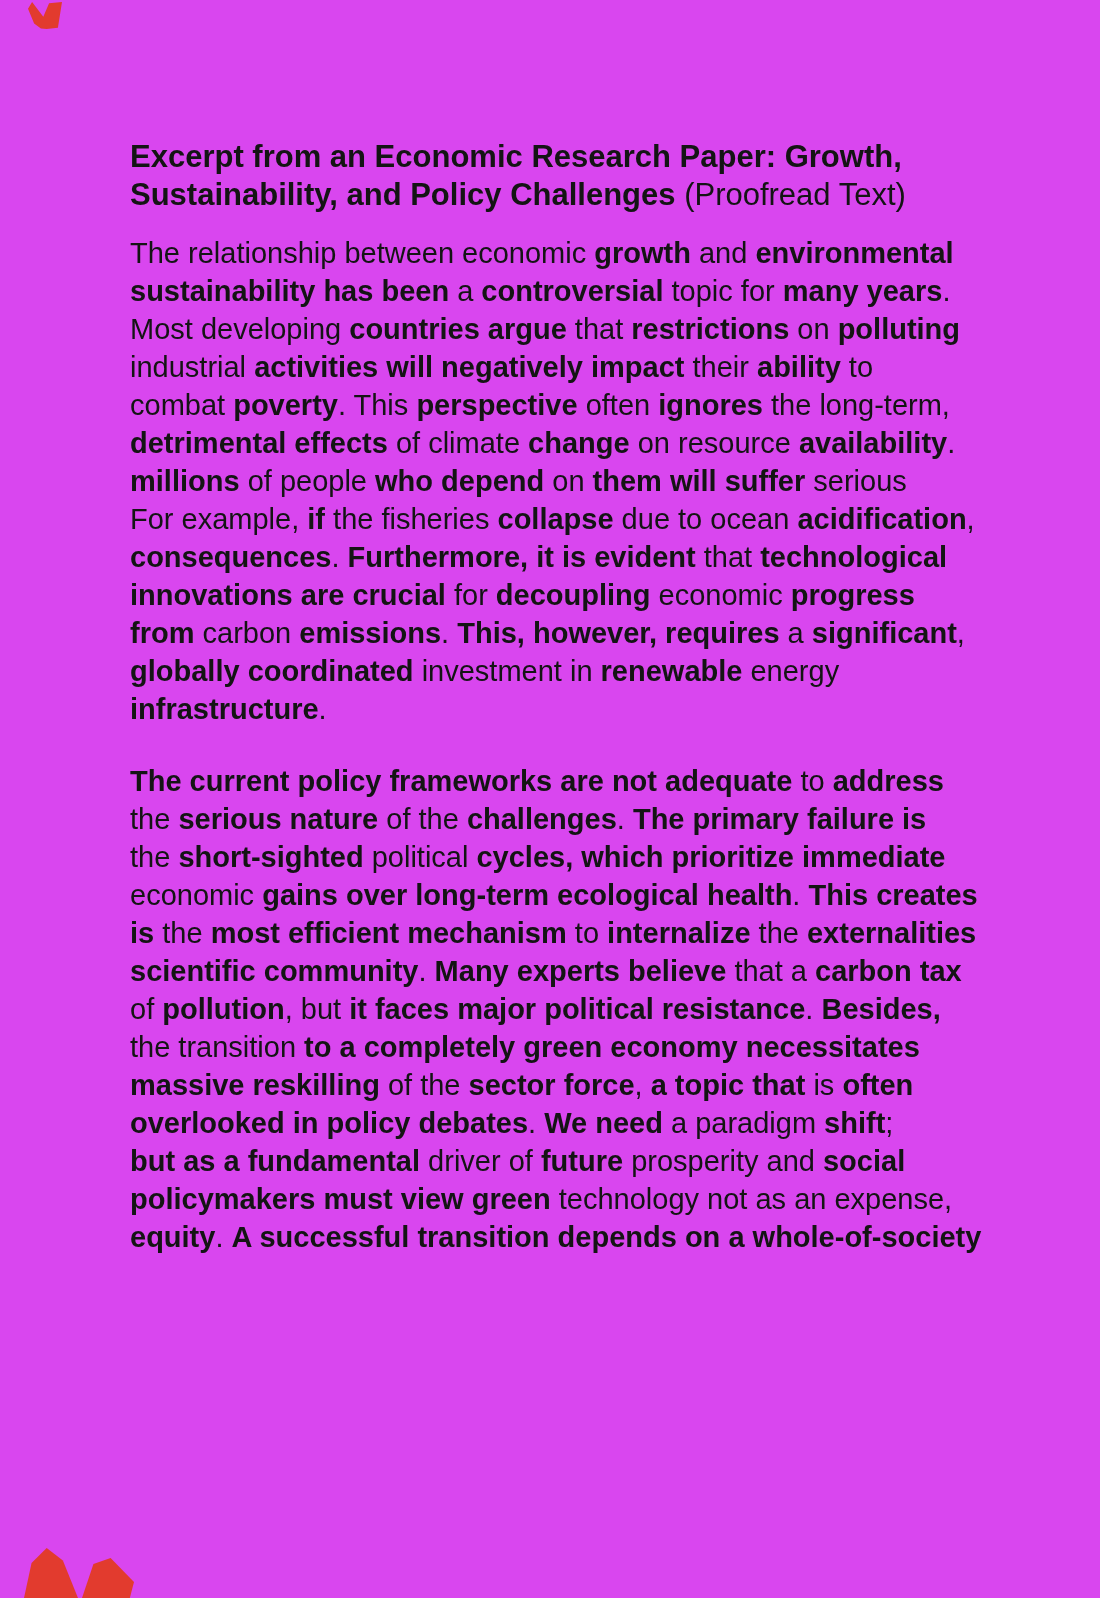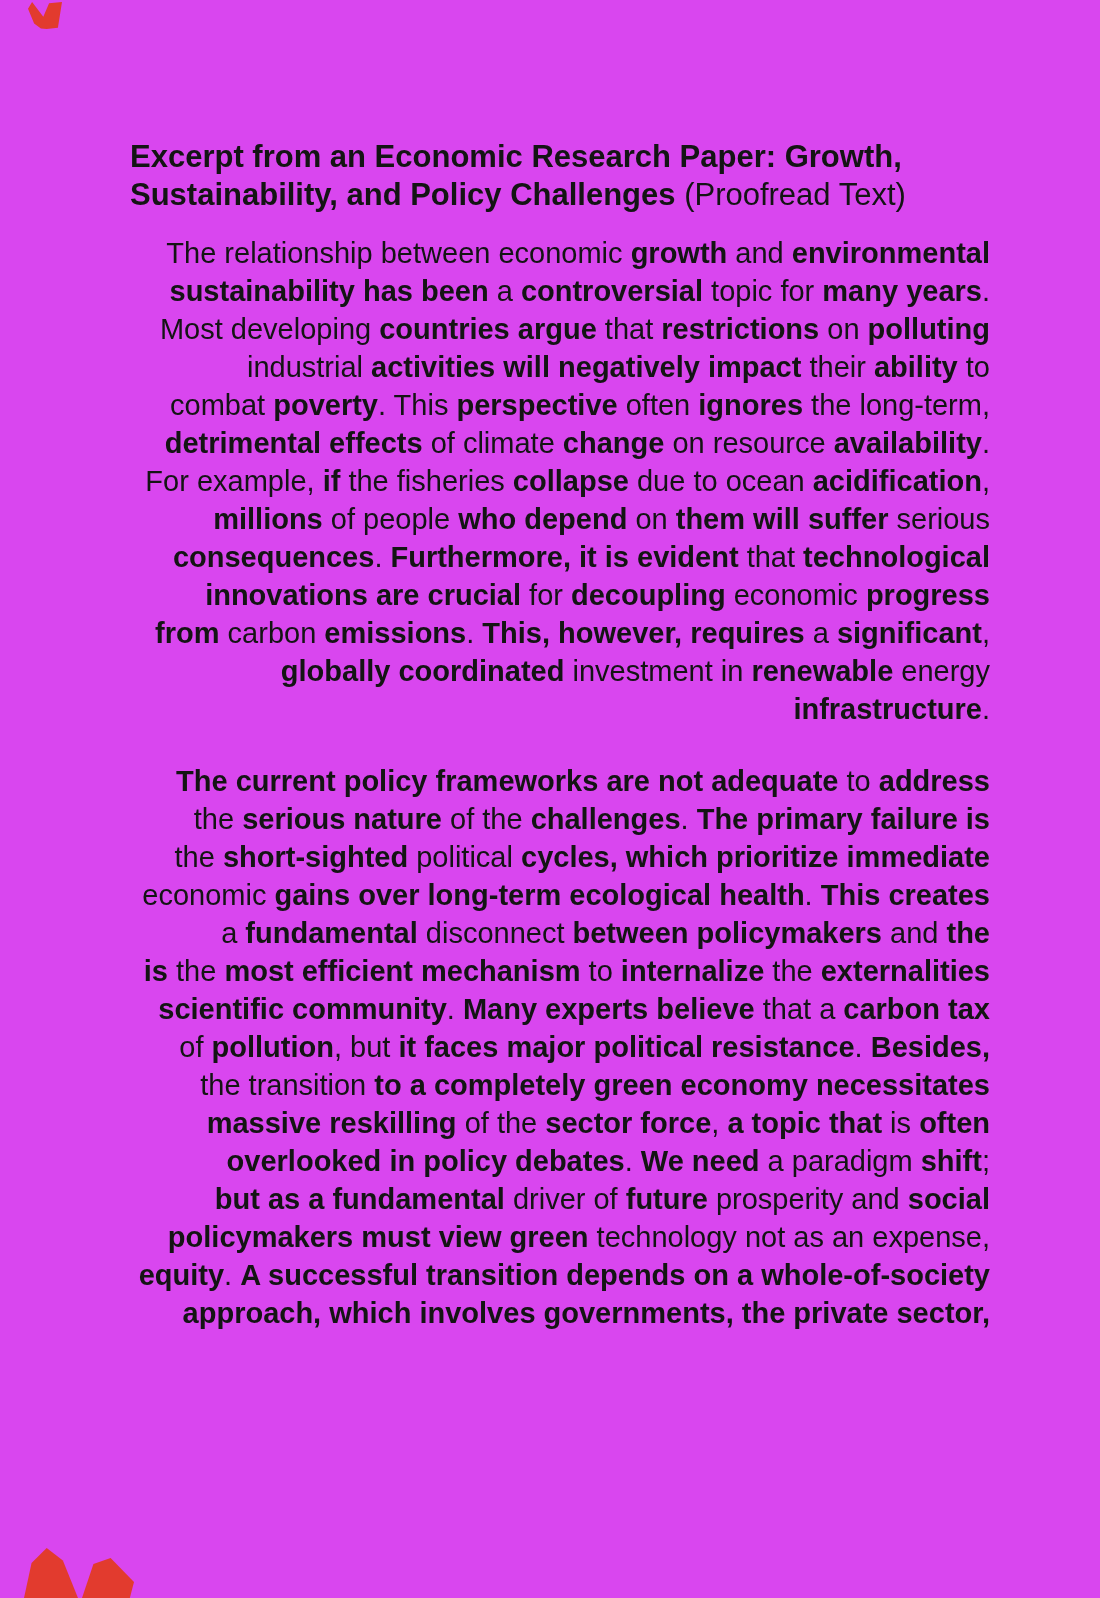--- a/index.html
+++ b/index.html
@@ -25,21 +25,20 @@
   .doc-title {
     font-size: 31px;
     line-height: 38px;
     font-weight: bold;
     margin: 0 0 20px 0;
   }
   .para {
     font-size: 29px;
     line-height: 38px;
     margin: 16px 0 34px 0;
-    text-align: right;
   }
   .para:last-child { margin-bottom: 0; }
   .line {
     display: block;
     white-space: nowrap;
   }
   .b { font-weight: bold; }
   .r { font-weight: normal; }
   
   .red-mark {
@@ -75,44 +74,42 @@
         <span class="line"><span class="b">Sustainability, and Policy Challenges </span><span class="r">(Proofread Text)</span></span>
       </h1>
     <div id="paragraphs">
         <div class="para">
           <span class="line"><span class="r">The relationship between economic </span><span class="b">growth</span><span class="r"> and </span><span class="b">environmental</span></span>
           <span class="line"><span class="b">sustainability has been</span><span class="r"> a </span><span class="b">controversial</span><span class="r"> topic for </span><span class="b">many years</span><span class="r">.</span></span>
           <span class="line"><span class="r">Most developing </span><span class="b">countries argue</span><span class="r"> that </span><span class="b">restrictions</span><span class="r"> on </span><span class="b">polluting</span></span>
           <span class="line"><span class="r">industrial </span><span class="b">activities will negatively impact</span><span class="r"> their </span><span class="b">ability</span><span class="r"> to</span></span>
           <span class="line"><span class="r">combat </span><span class="b">poverty</span><span class="r">. This </span><span class="b">perspective</span><span class="r"> often </span><span class="b">ignores</span><span class="r"> the long-term,</span></span>
           <span class="line"><span class="b">detrimental effects</span><span class="r"> of climate </span><span class="b">change</span><span class="r"> on resource </span><span class="b">availability</span><span class="r">.</span></span>
+          <span class="line"><span class="b">millions</span><span class="r"> of people </span><span class="b">who depend</span><span class="r"> on </span><span class="b">them will suffer</span><span class="r"> serious</span></span>
           <span class="line"><span class="r">For example, </span><span class="b">if</span><span class="r"> the fisheries </span><span class="b">collapse</span><span class="r"> due to ocean </span><span class="b">acidification</span><span class="r">,</span></span>
-          <span class="line"><span class="b">millions</span><span class="r"> of people </span><span class="b">who depend</span><span class="r"> on </span><span class="b">them will suffer</span><span class="r"> serious</span></span>
           <span class="line"><span class="b">consequences</span><span class="r">. </span><span class="b">Furthermore, it is evident</span><span class="r"> that </span><span class="b">technological</span></span>
           <span class="line"><span class="b">innovations are crucial</span><span class="r"> for </span><span class="b">decoupling</span><span class="r"> economic </span><span class="b">progress</span></span>
           <span class="line"><span class="b">from</span><span class="r"> carbon </span><span class="b">emissions</span><span class="r">. </span><span class="b">This, however, requires</span><span class="r"> a </span><span class="b">significant</span><span class="r">,</span></span>
           <span class="line"><span class="b">globally coordinated</span><span class="r"> investment in </span><span class="b">renewable</span><span class="r"> energy</span></span>
           <span class="line"><span class="b">infrastructure</span><span class="r">.</span></span>
         </div>
         <div class="para">
           <span class="line"><span class="b">The current policy frameworks are not adequate</span><span class="r"> to </span><span class="b">address</span></span>
           <span class="line"><span class="r">the </span><span class="b">serious nature</span><span class="r"> of the </span><span class="b">challenges</span><span class="r">. </span><span class="b">The primary failure is</span></span>
           <span class="line"><span class="r">the </span><span class="b">short-sighted</span><span class="r"> political </span><span class="b">cycles, which prioritize immediate</span></span>
           <span class="line"><span class="r">economic </span><span class="b">gains over long-term ecological health</span><span class="r">. </span><span class="b">This creates</span></span>
-          <span class="line"><span class="r">a </span><span class="b">fundamental</span><span class="r"> disconnect </span><span class="b">between policymakers</span><span class="r"> and </span><span class="b">the</span></span>
           <span class="line"><span class="b">is</span><span class="r"> the </span><span class="b">most efficient mechanism</span><span class="r"> to </span><span class="b">internalize</span><span class="r"> the </span><span class="b">externalities</span></span>
           <span class="line"><span class="b">scientific community</span><span class="r">. </span><span class="b">Many experts believe</span><span class="r"> that a </span><span class="b">carbon tax</span></span>
           <span class="line"><span class="r">of </span><span class="b">pollution</span><span class="r">, but </span><span class="b">it faces major political resistance</span><span class="r">. </span><span class="b">Besides,</span></span>
           <span class="line"><span class="r">the transition </span><span class="b">to a completely green economy necessitates</span></span>
           <span class="line"><span class="b">massive reskilling</span><span class="r"> of the </span><span class="b">sector force</span><span class="r">, </span><span class="b">a topic that</span><span class="r"> is </span><span class="b">often</span></span>
           <span class="line"><span class="b">overlooked in policy debates</span><span class="r">. </span><span class="b">We need</span><span class="r"> a paradigm </span><span class="b">shift</span><span class="r">;</span></span>
           <span class="line"><span class="b">but as a fundamental</span><span class="r"> driver of </span><span class="b">future</span><span class="r"> prosperity and </span><span class="b">social</span></span>
           <span class="line"><span class="b">policymakers must view green</span><span class="r"> technology not as an expense,</span></span>
           <span class="line"><span class="b">equity</span><span class="r">. </span><span class="b">A successful transition depends on a whole-of-society</span></span>
-          <span class="line"><span class="b">approach, which involves governments, the private sector,</span></span>
         </div>
       </div>
   </div>
 
   <span class="red-mark mark-bl-1" style="background: rgb(226, 59, 46);"></span>
   <span class="red-mark mark-bl-2" style="background: rgb(226, 59, 46);"></span>
 
 </div>
 
 </body></html>

